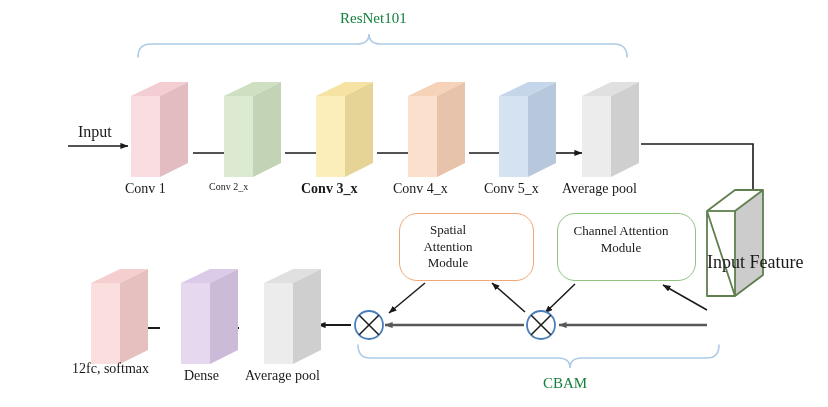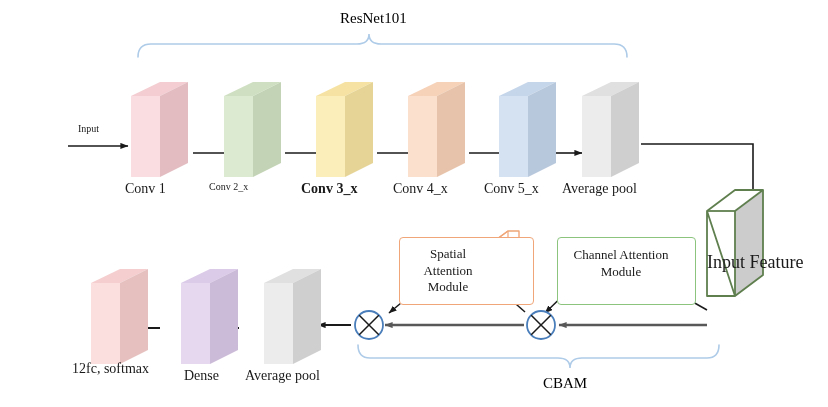--- a/index.html
+++ b/index.html
@@ -13,33 +13,32 @@
 
   .lbl{
     position:absolute;
     font-family:"Liberation Serif", serif;
     color:#1a1a1a;
     white-space:nowrap;
     line-height:1.15;
   }
   .brace-label{
     position:absolute;
-    color:#000000;
+    color:#15803d;
     font-family:"Liberation Serif", serif;
     font-size:15px;
     white-space:nowrap;
     text-align:center;
   }
   svg.layer{position:absolute;left:0;top:0;width:828px;height:407px;overflow:visible;}
   .modbox{
     position:absolute;
-    border-radius:4px;
+    border-radius:18px;
     background:#ffffff;
     box-sizing:border-box;
-    margin-top:24px;
   }
   .modbox .txt{
     position:absolute;
     font-family:"Liberation Serif", serif;
     font-size:13px;
     color:#1a1a1a;
     text-align:center;
     line-height:1.28;
     white-space:pre-line;
   }
@@ -203,21 +202,21 @@
 
   <div class="modbox cam" style="left:557px;top:213px;width:139px;height:68px;">
     <span class="txt" style="left:3px;top:9px;width:120px;">Channel Attention
 Module</span>
   </div>
 
   <span class="brace-label" style="left:340px;top:10px;">ResNet101</span>
 
   <span class="brace-label" style="left:543px;top:375px;">CBAM</span>
 
-  <span class="lbl" style="left:78px;top:123px;font-size:10px;">Input</span>
+  <span class="lbl" style="left:78px;top:123px;font-size:16px;">Input</span>
 
   <span class="lbl" style="left:707px;top:252px;font-size:18px;">Input Feature</span>
 
   <span class="lbl" style="left:125px;top:181px;font-size:14px;">Conv 1</span>
   <span class="lbl" style="left:209px;top:181px;font-size:10px;">Conv 2_x</span>
   <span class="lbl" style="left:301px;top:181px;font-size:14px;font-weight:bold;">Conv 3_x</span>
   <span class="lbl" style="left:393px;top:181px;font-size:14px;">Conv 4_x</span>
   <span class="lbl" style="left:484px;top:181px;font-size:14px;">Conv 5_x</span>
   <span class="lbl" style="left:562px;top:181px;font-size:14px;">Average pool</span>
 

